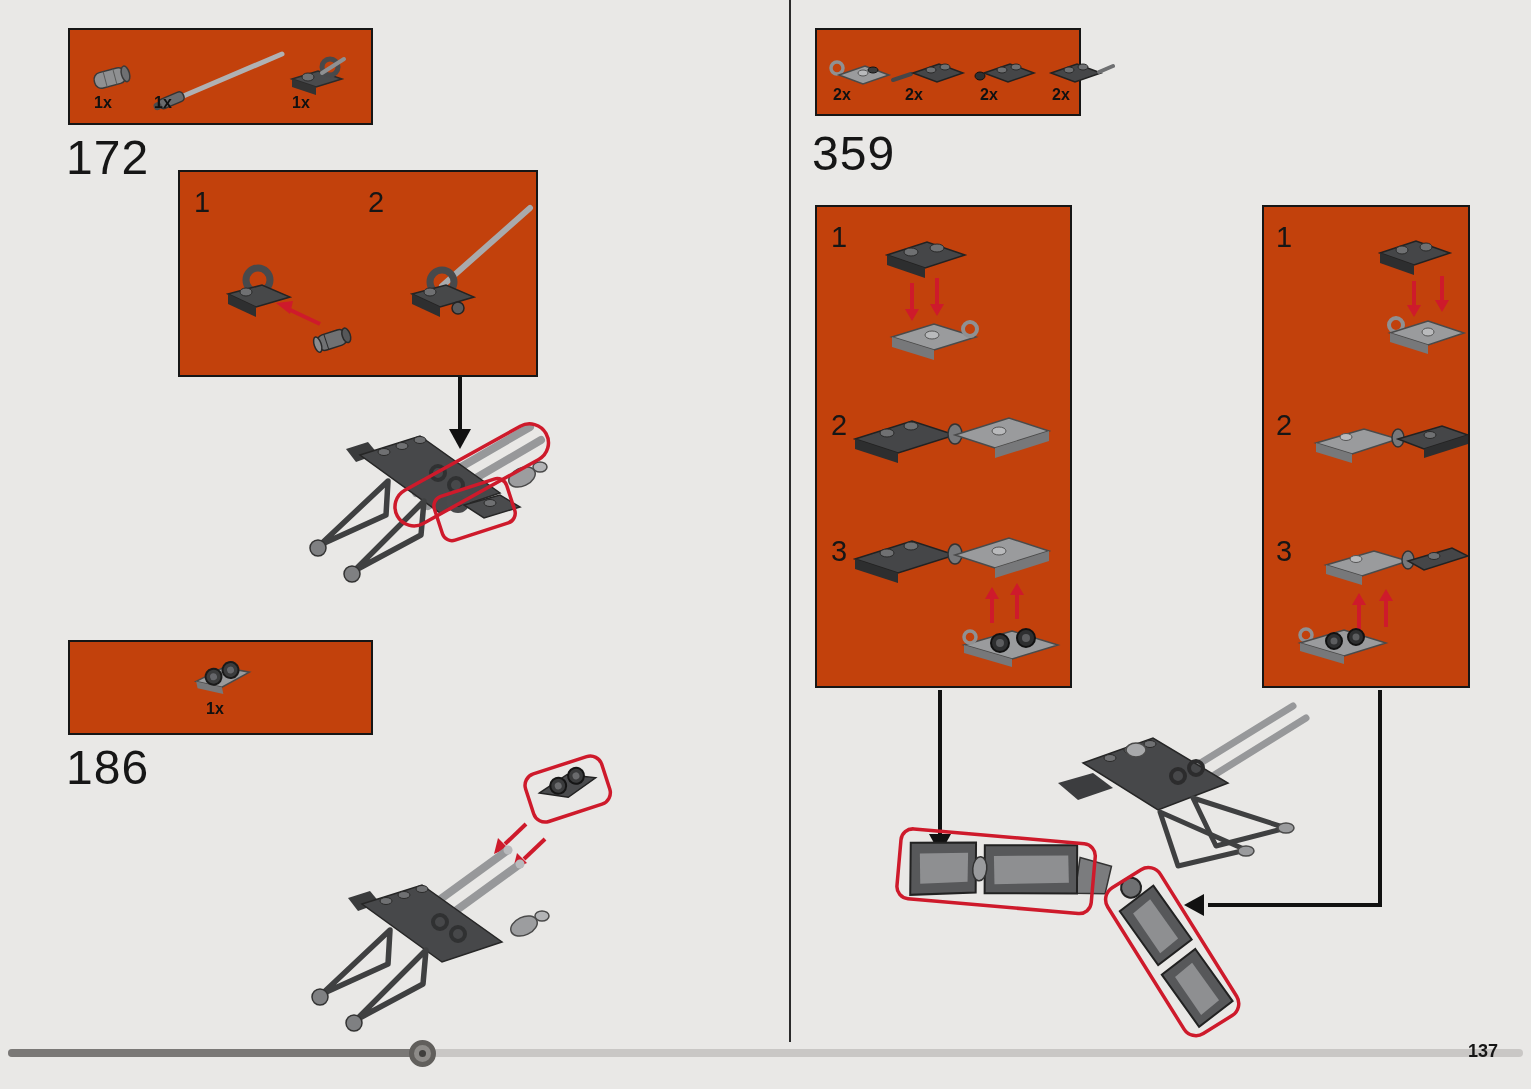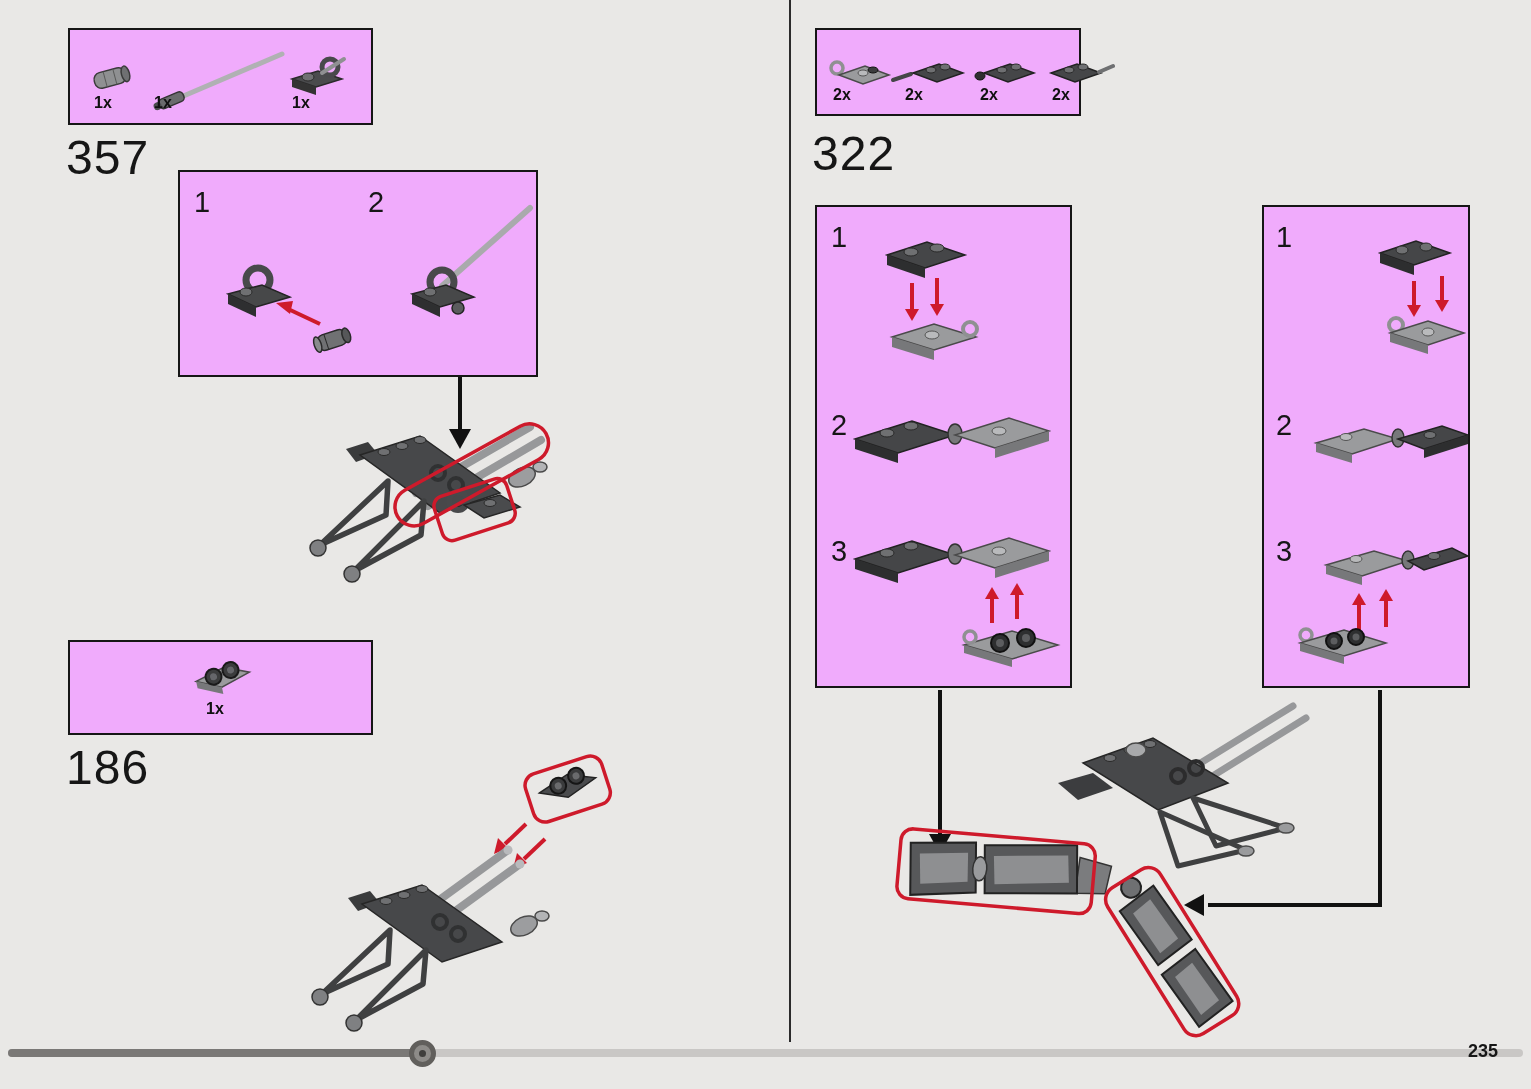--- a/index.html
+++ b/index.html
@@ -2,21 +2,21 @@
 <html><head>
 <meta charset="utf-8">
 <style>
   * { margin:0; padding:0; box-sizing:border-box; }
   html,body { width:1531px; height:1089px; }
   body {
     position:relative; overflow:hidden;
     background:#e9e8e6; color:#161616;
     font-family:"Liberation Sans", sans-serif;
   }
-  .box { position:absolute; background:#f0abfc; border:2px solid #161616; }
+  .box { position:absolute; background:#c2410c; border:2px solid #161616; }
   .step-number { position:absolute; font-size:48px; font-weight:400; letter-spacing:1px; color:#161616; }
   .substep-label { position:absolute; font-size:29px; font-weight:400; color:#161616; }
   .count { position:absolute; font-size:16px; font-weight:bold; color:#111; }
   .vdivider { position:absolute; left:789px; top:0; width:2px; height:1042px; background:#2b2b2b; }
   .illustration { position:absolute; }
   .page-number { position:absolute; left:1468px; top:1041px; font-size:18px; font-weight:bold; color:#161616; }
   .progress-track { position:absolute; left:8px; top:1049px; width:1515px; height:8px; background:#c9c7c5; border-radius:4px; }
   .progress-fill { position:absolute; left:0; top:0; width:412px; height:8px; background:#7a7876; border-radius:4px; }
   .progress-knob { position:absolute; left:409px; top:1040px; width:27px; height:27px; border-radius:50%;
                    background:#8d8b88; border:5px solid #615f5c; }
@@ -49,21 +49,21 @@
       <ellipse cx="-10" cy="2" rx="6" ry="4" fill="#6f7072" stroke="#2a2a2a" stroke-width="1"></ellipse>
       <circle cx="12" cy="-8" r="8" fill="none" stroke="#48494b" stroke-width="5"></circle>
       <line x1="4" y1="-2" x2="26" y2="-16" stroke="#8f9092" stroke-width="4" stroke-linecap="round"></line>
     </g>
   </svg>
   <span class="count" style="left:24px; top:64px;">1x</span>
   <span class="count" style="left:84px; top:64px;">1x</span>
   <span class="count" style="left:222px; top:64px;">1x</span>
 </div>
 
-<div class="step-number" style="left:66px; top:130px;">357</div>
+<div class="step-number" style="left:66px; top:130px;">172</div>
 
 <div class="box" style="left:178px; top:170px; width:360px; height:207px;">
   <span class="substep-label" style="left:14px; top:14px;">1</span>
   <span class="substep-label" style="left:188px; top:14px;">2</span>
   <svg width="356" height="203" viewBox="0 0 356 203">
     <g transform="translate(78,128)">
       <circle cx="0" cy="-20" r="12" fill="none" stroke="#48494b" stroke-width="7"></circle>
       <polygon points="-30,-6 4,-15 32,-3 -2,7" fill="#474849" stroke="#242424" stroke-width="1.5"></polygon>
       <polygon points="-30,-6 -2,7 -2,17 -30,4" fill="#2e2f30"></polygon>
       <ellipse cx="-12" cy="-8" rx="6" ry="4" fill="#6f7072" stroke="#2a2a2a" stroke-width="1"></ellipse>
@@ -202,21 +202,21 @@
       <ellipse cx="0" cy="0" rx="5" ry="3" fill="#6f7072" stroke="#2a2a2a" stroke-width="1"></ellipse>
       <ellipse cx="14" cy="-3" rx="5" ry="3" fill="#6f7072" stroke="#2a2a2a" stroke-width="1"></ellipse>
     </g>
   </svg>
   <span class="count" style="left:16px; top:56px;">2x</span>
   <span class="count" style="left:88px; top:56px;">2x</span>
   <span class="count" style="left:163px; top:56px;">2x</span>
   <span class="count" style="left:235px; top:56px;">2x</span>
 </div>
 
-<div class="step-number" style="left:812px; top:126px;">322</div>
+<div class="step-number" style="left:812px; top:126px;">359</div>
 
 <div class="box" style="left:815px; top:205px; width:257px; height:483px;">
   <span class="substep-label" style="left:14px; top:14px;">1</span>
   <span class="substep-label" style="left:14px; top:202px;">2</span>
   <span class="substep-label" style="left:14px; top:328px;">3</span>
   <svg width="253" height="479" viewBox="0 0 253 479">
     <g transform="translate(108,52)">
       <polygon points="-38,-4 2,-17 40,-4 0,9" fill="#454648" stroke="#222" stroke-width="1.5"></polygon>
       <polygon points="-38,-4 0,9 0,19 -38,6" fill="#2d2e2f"></polygon>
       <ellipse cx="-14" cy="-7" rx="7" ry="4" fill="#6f7072" stroke="#2a2a2a" stroke-width="1"></ellipse>
@@ -373,13 +373,13 @@
     <rect x="-8" y="-32" width="172" height="62" rx="14" fill="none" stroke="#ce1a2b" stroke-width="3.5"></rect>
   </g>
 </svg>
 
 <div class="progress-track">
   <div class="progress-fill"></div>
 </div>
 <div class="progress-knob">
   <div class="progress-knob-dot"></div>
 </div>
-<div class="page-number">235</div>
+<div class="page-number">137</div>
 
 </body></html>

